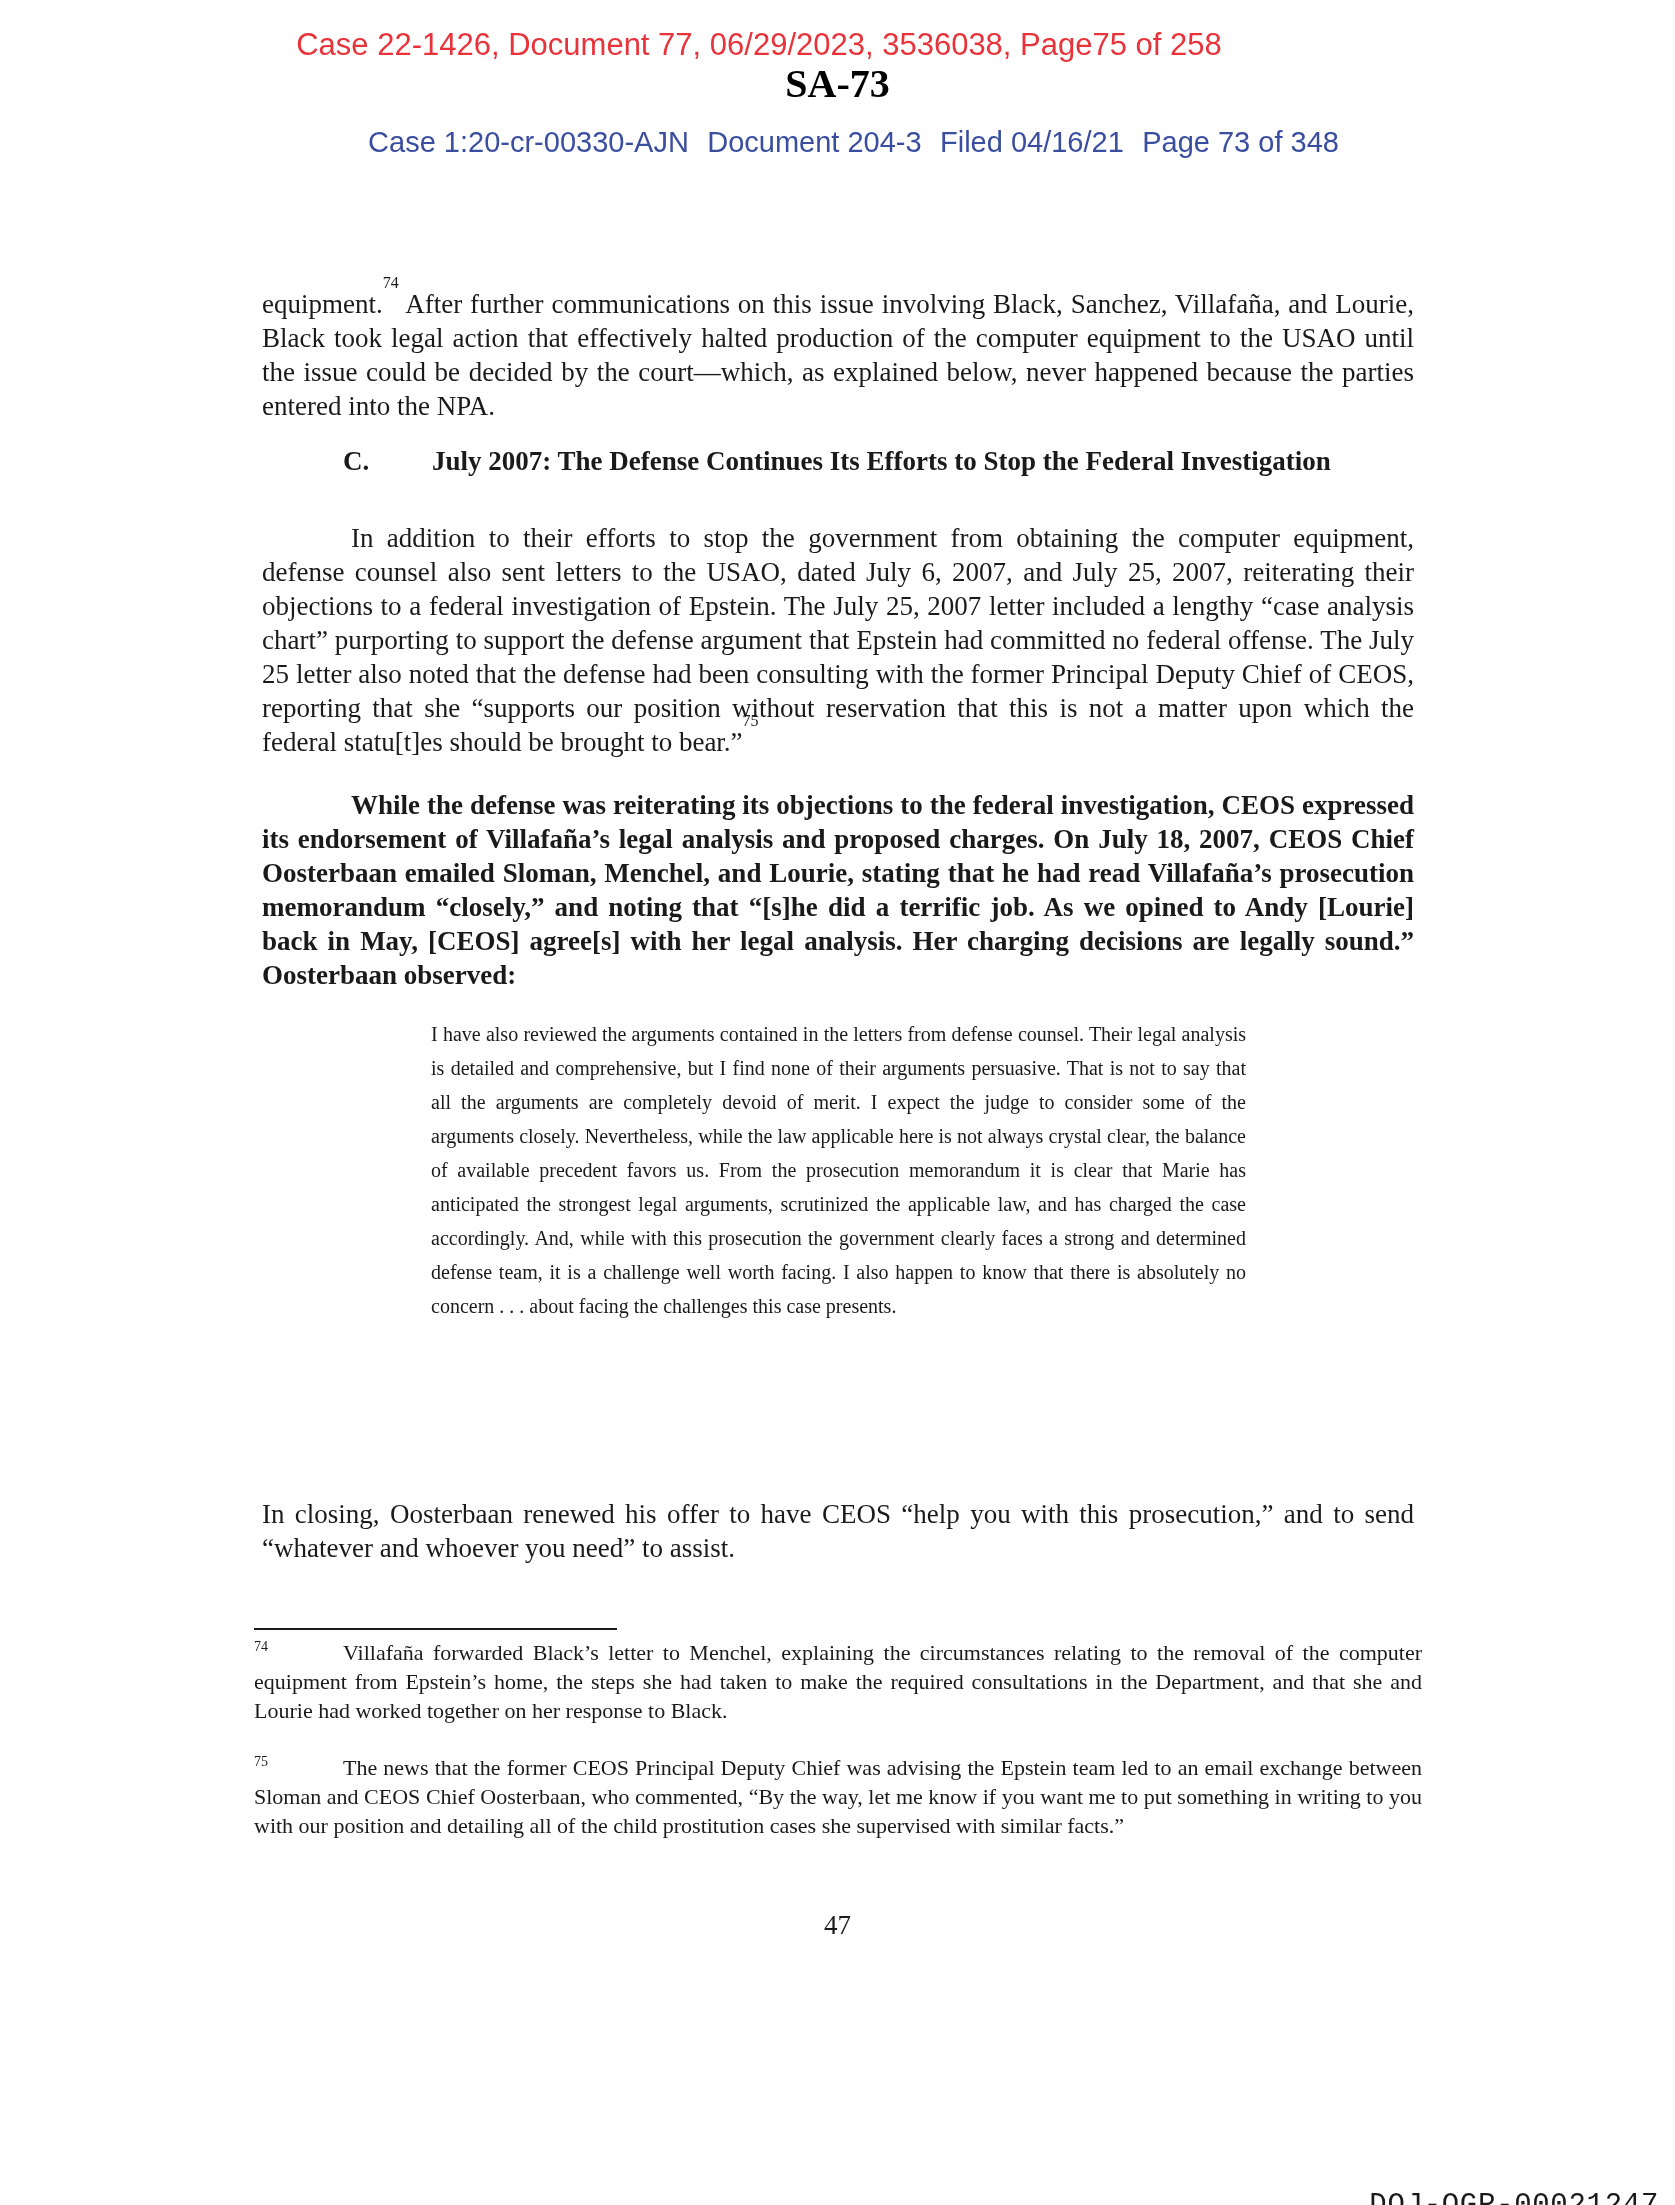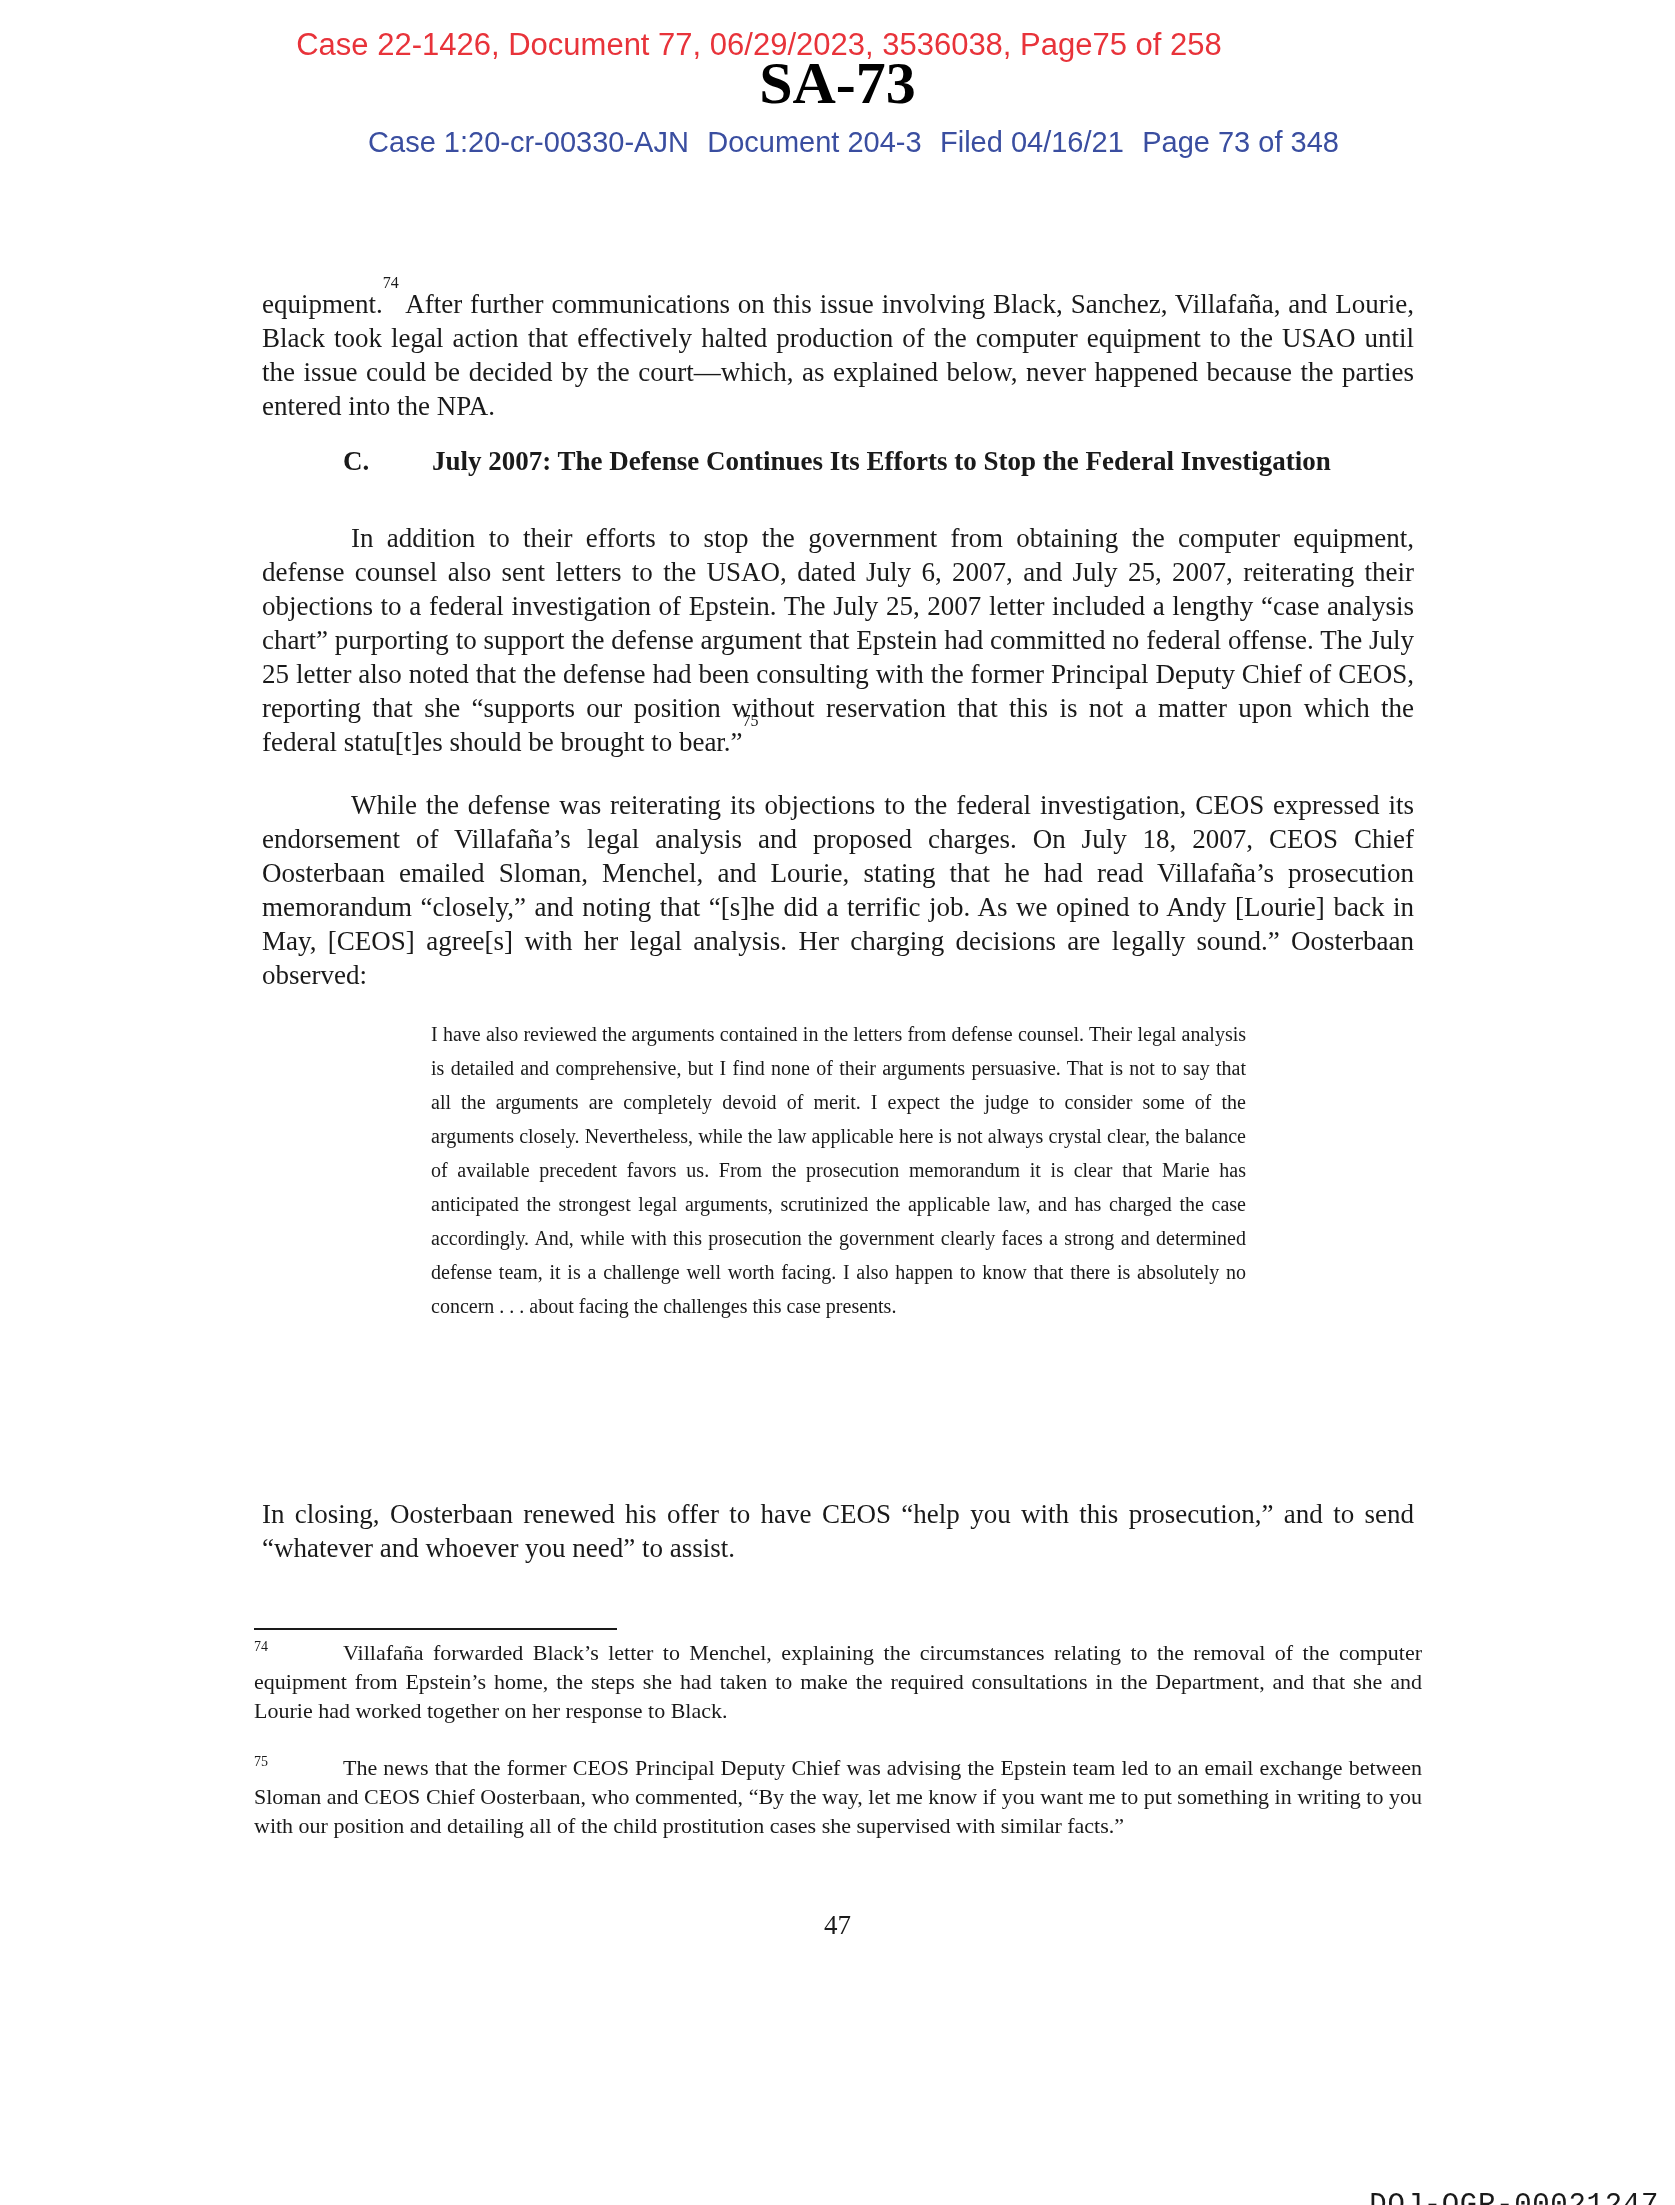--- a/index.html
+++ b/index.html
@@ -26,21 +26,21 @@
       line-height: 38px;
       letter-spacing: 0px;
     }
     .stamp-sa {
       position: absolute;
       left: 0; width: 1675px;
       top: 60px;
       text-align: center;
       font-family: "Liberation Serif", "DejaVu Serif", serif;
       font-weight: bold;
-      font-size: 60px;
+      font-size: 40px;
       color: #000000;
       line-height: 47px;
     }
     .stamp-blue {
       position: absolute;
       left: 16px; width: 1675px;
       top: 124px;
       text-align: center;
       font-family: "Liberation Sans", "DejaVu Sans", sans-serif;
       font-size: 29px;
@@ -151,21 +151,21 @@
 </div>
 
 <div class="heading">
   <span class="letter">C.</span><span>July 2007:  The Defense Continues Its Efforts to Stop the Federal Investigation</span>
 </div>
 
 <div class="body-text" style="top: 513px;">
   <p class="indent"><span>In addition to their efforts to stop the government from obtaining the computer equipment, defense counsel also sent letters to the USAO, dated July 6, 2007, and July 25, 2007, reiterating their objections to a federal investigation of Epstein.  The July 25, 2007 letter included a lengthy “case analysis chart” purporting to support the defense argument that Epstein had committed no federal offense.  The July 25 letter also noted that the defense had been consulting with the former Principal Deputy Chief of CEOS, reporting that she “supports our position without reservation that this is not a matter upon which the federal statu[t]es should be brought to bear.”</span><sup class="fn">75</sup></p>
 </div>
 
-<div class="body-text" style="top: 780px;">
+<div class="body-text" style="top: 780px; font-weight: bold;">
   <p class="indent">While the defense was reiterating its objections to the federal investigation, CEOS expressed its endorsement of Villafaña’s legal analysis and proposed charges.  On July 18, 2007, CEOS Chief Oosterbaan emailed Sloman, Menchel, and Lourie, stating that he had read Villafaña’s prosecution memorandum “closely,” and noting that “[s]he did a terrific job.  As we opined to Andy [Lourie] back in May, [CEOS] agree[s] with her legal analysis.  Her charging decisions are legally sound.”  Oosterbaan observed:</p>
 </div>
 
 <div class="blockquote">
   <p style="margin:0;">I have also reviewed the arguments contained in the letters from defense counsel.  Their legal analysis is detailed and comprehensive, but I find none of their arguments persuasive.  That is not to say that all the arguments are completely devoid of merit.  I expect the judge to consider some of the arguments closely.  Nevertheless, while the law applicable here is not always crystal clear, the balance of available precedent favors us.  From the prosecution memorandum it is clear that Marie has anticipated the strongest legal arguments, scrutinized the applicable law, and has charged the case accordingly. And, while with this prosecution the government clearly faces a strong and determined defense team, it is a challenge well worth facing.  I also happen to know that there is absolutely no concern . . . about facing the challenges this case presents.</p>
 </div>
 
 <div class="body-text" style="top: 1489px;">
   <p>In closing, Oosterbaan renewed his offer to have CEOS “help you with this prosecution,” and to send “whatever and whoever you need” to assist.</p>
 </div>

